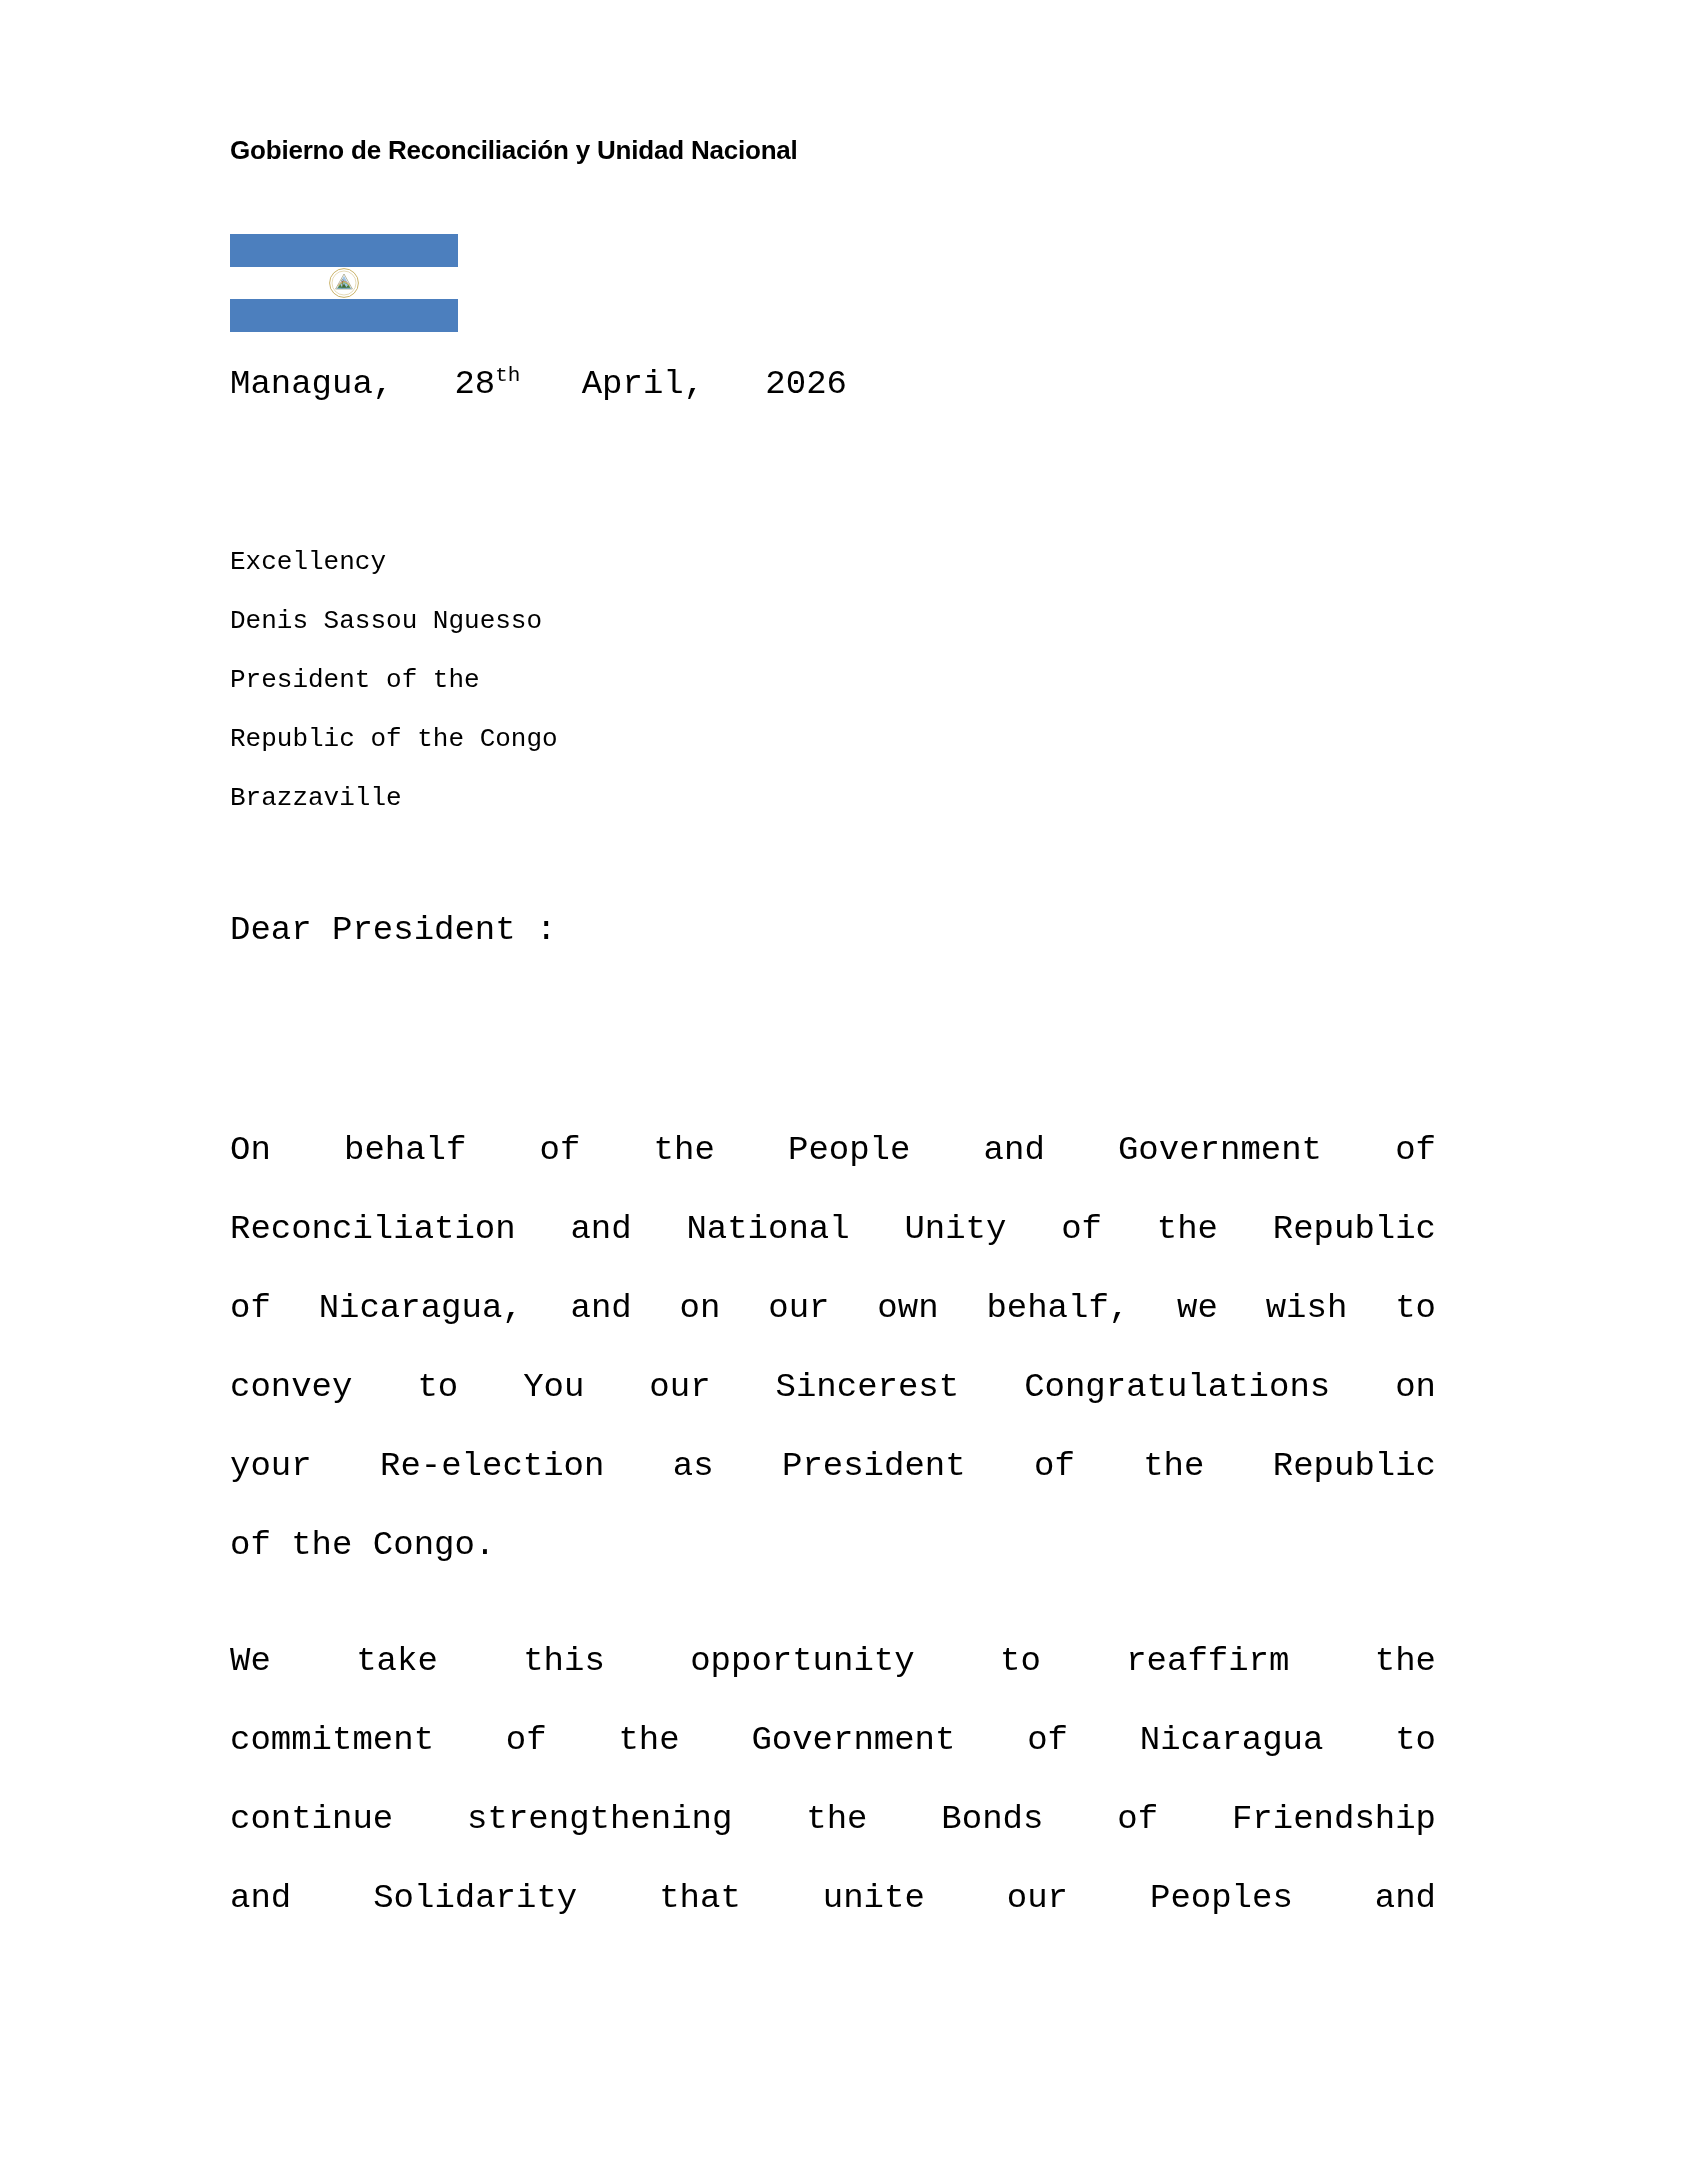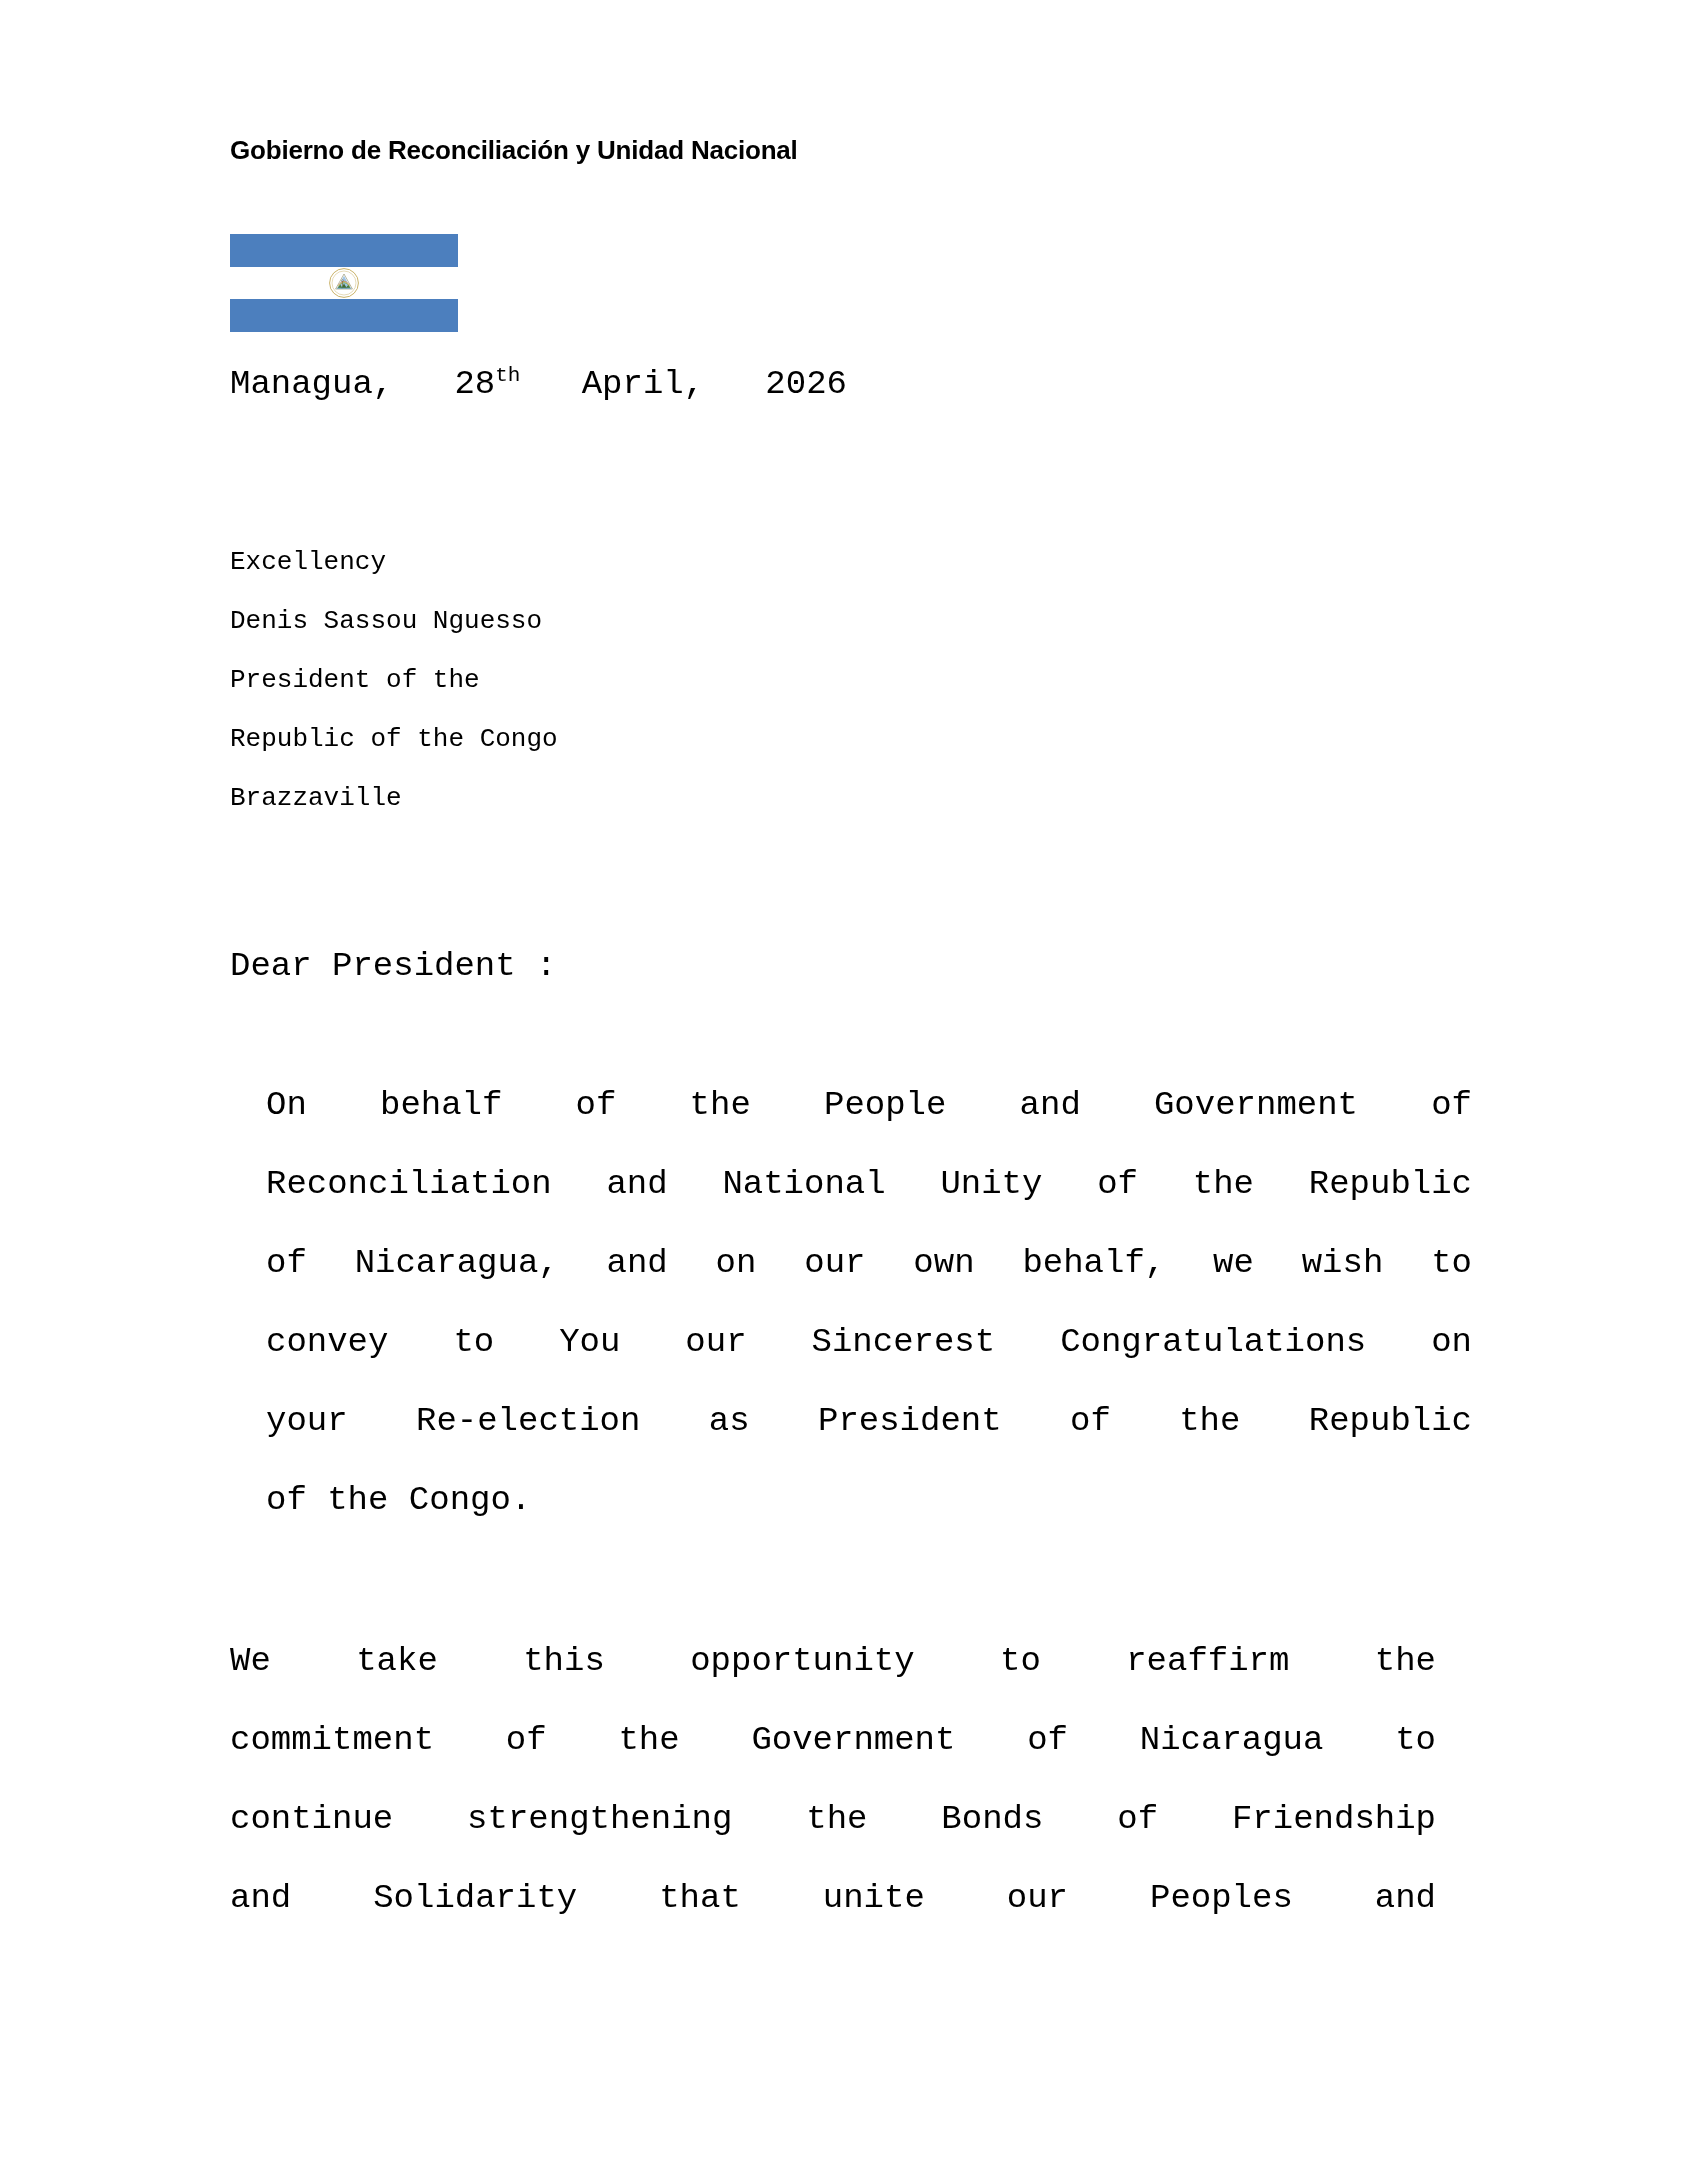--- a/index.html
+++ b/index.html
@@ -104,21 +104,20 @@
   .addressee .doc-row {
     font-family: "Liberation Mono", "DejaVu Sans Mono", monospace;
     font-size: 26px;
     line-height: 59px;
     white-space: nowrap;
   }
 
   .salutation {
     left: 230px;
     top: 911px;
-    margin-top: 36px;
   }
 
   .para {
     position: absolute;
     left: 230px;
     width: 1206px;
     font-family: "Liberation Mono", "DejaVu Sans Mono", monospace;
     font-size: 34px;
     line-height: 79px;
     text-align: justify;
@@ -131,21 +130,21 @@
     text-align: justify;
   }
   
   .para .jline {
     text-align-last: justify;
   }
   .para .jline.last {
     text-align-last: left;
   }
 
-  #para-1 { top: 1066px; margin-left: 36px; }
+  #para-1 { top: 1111px; }
   #para-2 { top: 1622px; }
 </style>
 </head>
 <body>
 
 <div class="page">
 
   <div class="letterhead">
     <div class="letterhead-line">Gobierno de Reconciliación y Unidad Nacional</div>
   </div>

